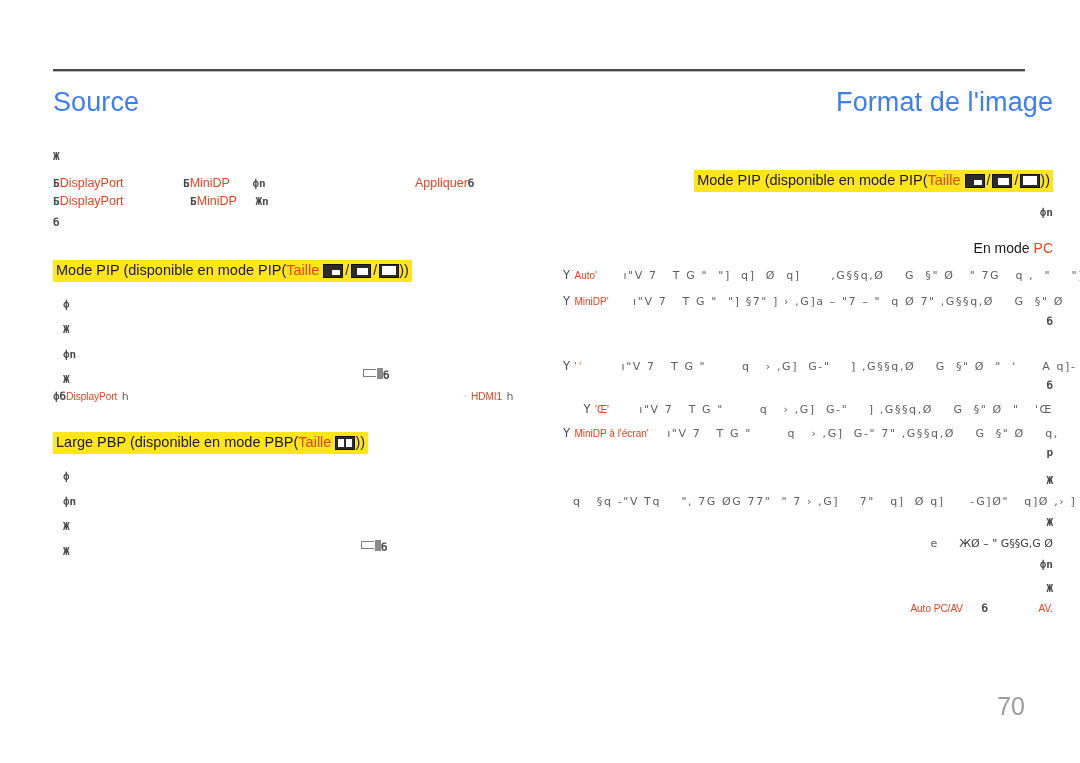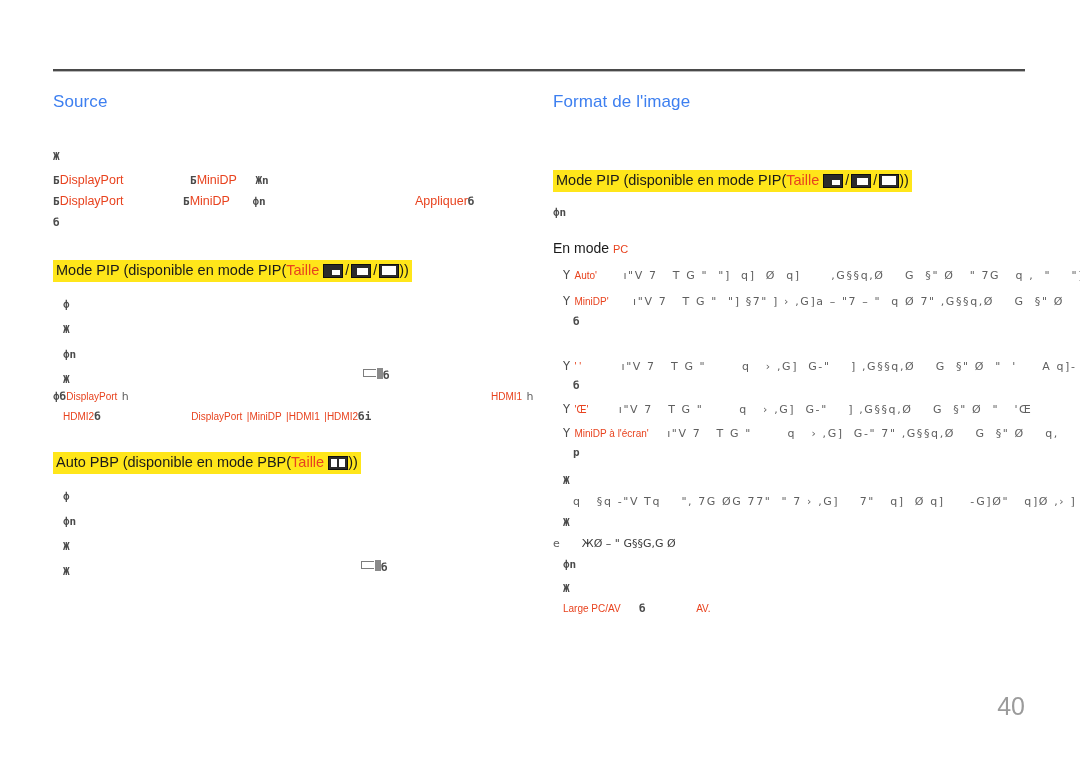--- a/index.html
+++ b/index.html
@@ -37,24 +37,25 @@
     position: absolute;
     left: 53px;
     top: 88px;
     width: 470px;
   }
   .col-right {
     position: absolute;
     left: 553px;
     top: 88px;
     width: 500px;
+    text-align: right;
   }
 
   .section-title {
-    font-size: 17px;
+    font-size: 27px;
     color: #3d7ff0;
     font-weight: normal;
     letter-spacing: 0.1px;
     margin: 0 0 0 0;
     line-height: 28px;
     white-space: nowrap;
   }
 
   
   .hl-head {
@@ -109,21 +110,21 @@
     color: #4a4a4a;
     font-family: "DejaVu Sans", sans-serif;
     font-size: 11.5px;
   }
 
   .mode-head {
     font-size: 14px;
     color: #1a1a1a;
     white-space: nowrap;
   }
-  .mode-head .term { font-size: 11px; }
+  .mode-head .term { font-size: 14px; }
 
   .row { position: relative; white-space: nowrap; }
 
   
   .szicon {
     display: inline-block;
     vertical-align: -3px;
     background: #2b2b2b;
     border: 1px solid #101010;
     position: relative;
@@ -214,33 +215,33 @@
     <h1 class="section-title">Source</h1>
 
     <div style="height:30px"></div>
 
     <div class="row">
       <span class="tofu">Ж</span>
     </div>
 
     <div style="height:6px"></div>
 
-    <div class="row">
-      <span class="tofu">Б</span><span class="term">DisplayPort</span>
-      <span style="display:inline-block;width:62px"></span><span class="tofu">Б</span><span class="term">MiniDP</span>
-      <span style="display:inline-block;width:14px"></span><span class="tofu">Жn</span>
-    </div>
-
     <div class="row" style="margin-top:3px">
       <span class="tofu">Б</span><span class="term">DisplayPort</span>
       <span style="display:inline-block;width:55px"></span><span class="tofu">Б</span><span class="term">MiniDP</span>
       <span style="display:inline-block;width:18px"></span><span class="tofu">фn</span>
       <span class="abs" style="left:362px;top:0"><span class="term">Appliquer</span><span class="tofu">б</span></span>
     </div>
 
+    <div class="row">
+      <span class="tofu">Б</span><span class="term">DisplayPort</span>
+      <span style="display:inline-block;width:62px"></span><span class="tofu">Б</span><span class="term">MiniDP</span>
+      <span style="display:inline-block;width:14px"></span><span class="tofu">Жn</span>
+    </div>
+
     <div class="row" style="margin-top:3px">
       <span class="tofu">б</span>
     </div>
 
     <div style="height:30px"></div>
 
     <div>
       <span class="hl-head"><span>Mode PIP (disponible en mode PIP(</span><span class="term" style="font-size:14.5px">Taille</span><span> </span><span class="szicon s1"><i></i></span><span class="slash">/</span><span class="szicon s2"><i></i></span><span class="slash">/</span><span class="szicon s3"><i></i></span><span>))</span></span>
     </div>
 
@@ -256,36 +257,29 @@
       <span class="tofu">фn</span>
     </div>
     <div class="row ind1" style="margin-top:7px">
       <span class="tofu">Ж</span>
       <span class="abs" style="left:310px;top:-4px"><span class="loopglyph"></span><span class="tofu">б</span></span>
     </div>
 
     <div class="row" style="margin-top:-1px">
       <span class="tofu">фб</span><span class="term-sm">DisplayPort</span>
       <span class="moji">h</span>
-      <span class="abs" style="left:438px;top:0"><span class="term-sm">HDMI1</span>
+      <span class="abs" style="left:418px;top:0"><span class="term-sm">HDMI1</span>
         <span class="moji">h</span></span>
     </div>
 
-    <div class="row ind1" style="margin-top:2px">
-      <span class="term-sm">HDMI2</span><span class="tofu">б</span>
-      <span style="display:inline-block;width:86px"></span><span class="term-sm">DisplayPort</span>
-      <span class="term-sm">|</span><span class="term-sm">MiniDP</span>
-      <span class="term-sm">|</span><span class="term-sm">HDMI1</span>
-      <span class="term-sm">|</span><span class="term-sm">HDMI2</span><span class="tofu">бі</span>
-    </div>
 
     <div style="height:28px"></div>
 
     <div>
-      <span class="hl-head"><span>Auto PBP (disponible en mode PBP(</span><span class="term" style="font-size:14.5px">Taille</span><span> </span><span class="pbpicon"><i class="l"></i><i class="r"></i></span><span>))</span></span>
+      <span class="hl-head"><span>Large PBP (disponible en mode PBP(</span><span class="term" style="font-size:14.5px">Taille</span><span> </span><span class="pbpicon"><i class="l"></i><i class="r"></i></span><span>))</span></span>
     </div>
 
     <div style="height:12px"></div>
 
     <div class="row ind1">
       <span class="tofu">ф</span>
     </div>
     <div class="row ind1" style="margin-top:7px">
       <span class="tofu">фn</span>
     </div>
@@ -376,22 +370,22 @@
       <span class="moji">e</span>
       <span style="display:inline-block;width:16px"></span><span class="moji-dark">ЖØ – " G§§G,G Ø</span>
     </div>
     <div class="row ind1" style="margin-top:3px">
       <span class="tofu">фn</span>
     </div>
     <div class="row ind1" style="margin-top:6px">
       <span class="tofu">Ж</span>
     </div>
     <div class="row ind1" style="margin-top:2px">
-      <span class="term-sm">Large PC/AV</span>
+      <span class="term-sm">Auto PC/AV</span>
       <span style="display:inline-block;width:14px"></span><span class="tofu">б</span>
       <span style="display:inline-block;width:46px"></span><span class="term-sm">AV.</span>
     </div>
 
   </div>
 
-  <div class="pagenum">40</div>
+  <div class="pagenum">70</div>
 
 </div>
 
 </body></html>

